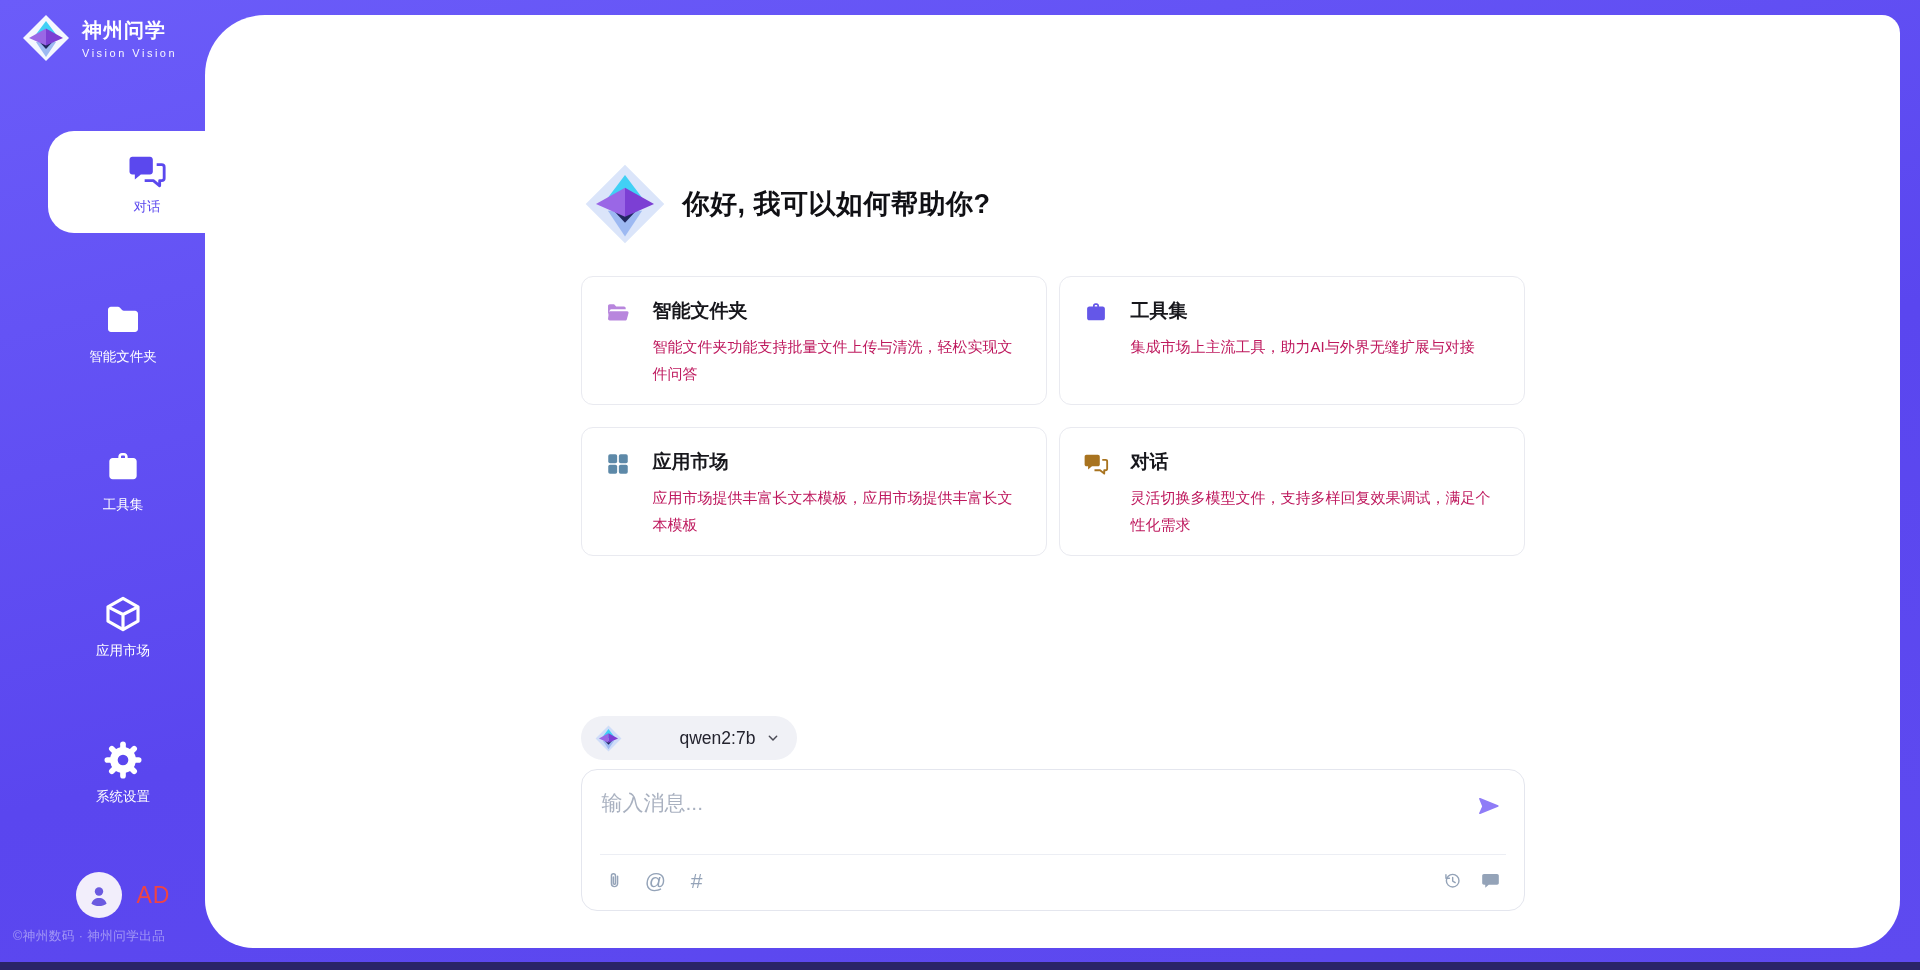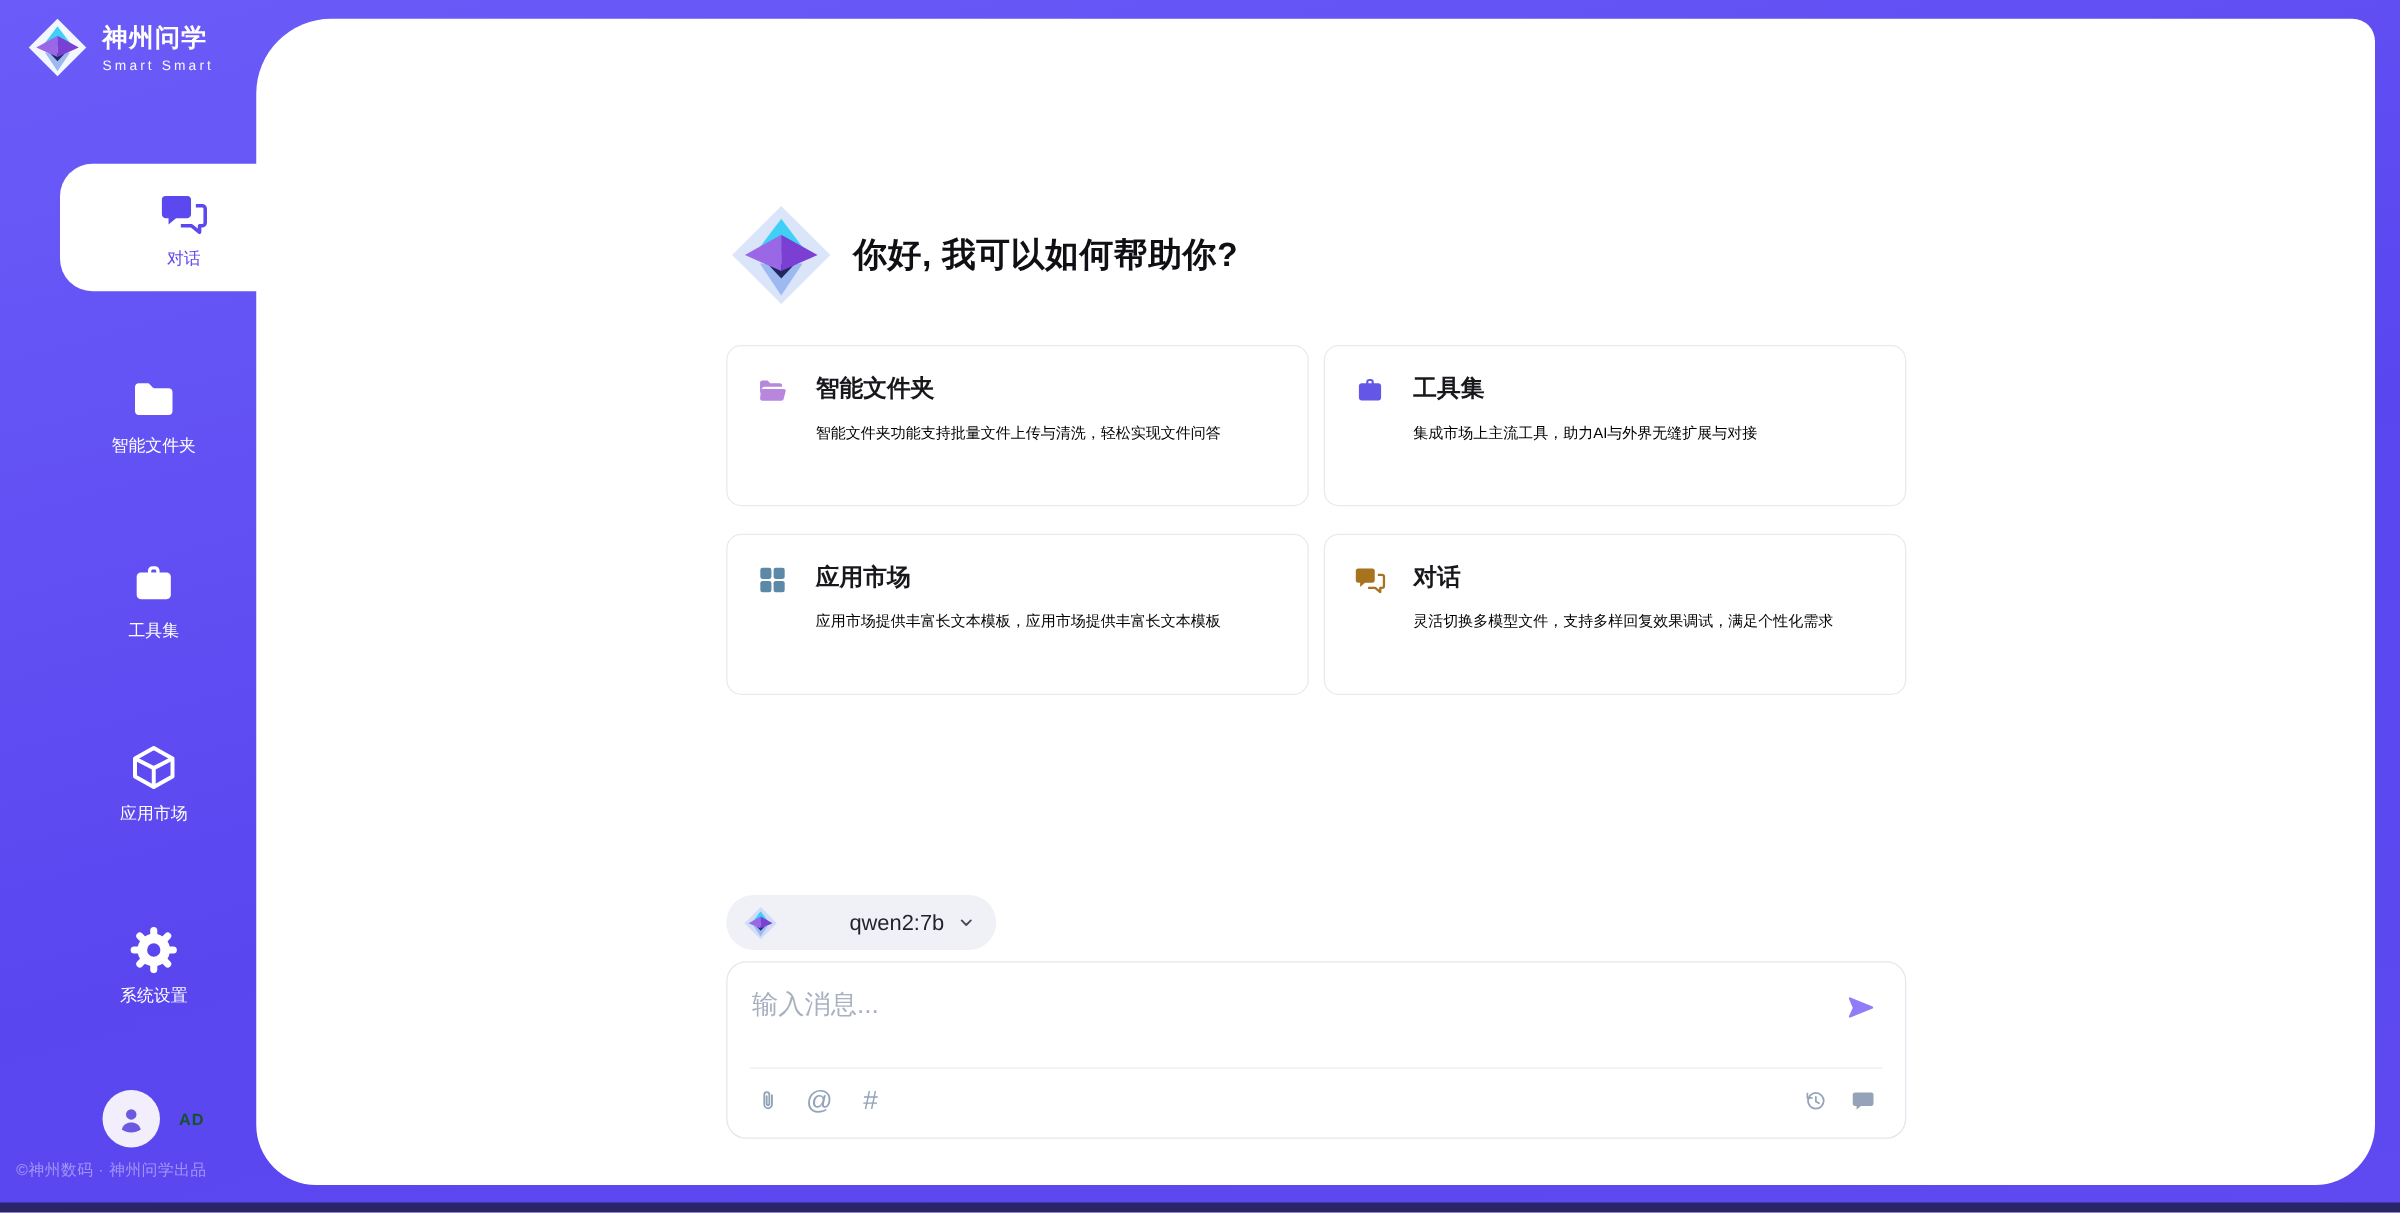--- a/index.html
+++ b/index.html
@@ -27,40 +27,40 @@
   .nav-item.active .nav-icon, .nav-item.active .nav-label { color:#5b48ee; }
   .nav-item.active::before, .nav-item.active::after { content:""; position:absolute; right:0; width:26px; height:26px; }
   .nav-item.active::before { top:-26px; background:radial-gradient(circle at 0 0, transparent 26px, #fff 26.5px); }
   .nav-item.active::after { bottom:-26px; background:radial-gradient(circle at 0 100%, transparent 26px, #fff 26.5px); }
 
   .nav-pos-1 { top:298px; } .nav-pos-2 { top:446px; } .nav-pos-3 { top:592px; } .nav-pos-4 { top:738px; }
 
   .user-row { position:absolute; top:872px; left:0; right:0; display:flex; align-items:center; justify-content:center; gap:15px; cursor:pointer; }
   .avatar { width:46px; height:46px; border-radius:50%; background:#f2eefb; display:flex; align-items:center; justify-content:center; overflow:hidden; }
   .avatar svg { width:28px; height:28px; color:#6b5ae0; }
-  .user-name { color:#14532d; font-size:13px; font-weight:700; letter-spacing:1px; }
+  .user-name { color:#ef4444; font-size:23px; font-weight:400; letter-spacing:1px; }
 
   .sidebar-footer { position:absolute; top:928px; left:13px; color:rgba(255,255,255,.42); font-size:12.5px; letter-spacing:.5px; }
 
   
   .panel { position:absolute; left:205px; top:15px; right:20px; bottom:22px; background:#fff;
     border-radius:60px 18px 48px 48px; overflow:hidden; z-index:1; }
   .content { width:944px; margin:0 auto; padding-top:148px; }
 
   .greeting { display:flex; align-items:center; gap:17px; padding-left:3px; }
   .greeting svg { width:82px; height:82px; }
   .greeting h1 { font-size:27px; font-weight:700; color:#101014; letter-spacing:.5px; }
 
   .cards { margin-top:31px; display:grid; grid-template-columns:1fr 1fr; column-gap:12px; row-gap:22px; }
   .card { border:1px solid #e9eaf0; border-radius:12px; height:129px; padding:21px 24px 0 23px;
     display:grid; grid-template-columns:48px 1fr; cursor:pointer; background:#fff; }
   .card-icon { width:26px; height:26px; margin-top:2px; }
   .card-icon svg { width:26px; height:26px; }
   .card h2 { font-size:19px; font-weight:700; color:#17171c; margin-bottom:9px; }
-  .card p { font-size:12px; line-height:27px; color:#000000; padding-right:4px; }
+  .card p { font-size:15px; line-height:27px; color:#be185d; padding-right:4px; }
 
   .model-select { margin-top:160px; display:inline-flex; align-items:center; gap:10px; height:44px;
     background:#f0f1f6; border-radius:22px; padding:0 16px 0 14px; cursor:pointer; }
   .model-select svg.mini-logo { width:27px; height:27px; }
   .model-name { font-size:17.5px; color:#23232e; font-weight:500;padding-left:48px; }
   .model-select .chev { width:16px; height:16px; color:#4a4a55; }
 
   .composer { position:relative; margin-top:9px; height:142px; border:1px solid #e4e6ee; border-radius:16px; background:#fff; }
   .composer textarea { position:absolute; top:0; left:0; width:calc(100% - 90px); height:80px;
     border:none; outline:none; resize:none; background:transparent; padding:19px 0 0 20px;
@@ -84,21 +84,21 @@
     <svg viewBox="0 0 48 48">
       <polygon points="24,1 47,24 24,47 1,24" fill="#f4f7ff"></polygon>
       <polygon points="14,28 34,28 24,43" fill="#9db9f2"></polygon>
       <polygon points="18,28.6 30,28.6 24,35" fill="#20275f"></polygon>
       <polygon points="24,7 36,23 12,23" fill="#41d0f5"></polygon>
       <polygon points="24,14.5 24,31.5 7,24" fill="#9a67e6"></polygon>
       <polygon points="24,14.5 41,24 24,31.5" fill="#7c3fd4"></polygon>
     </svg>
     <div class="brand-text">
       <div class="brand-name">神州问学</div>
-      <div class="brand-subtitle">Smart Smart</div>
+      <div class="brand-subtitle">Vision Vision</div>
     </div>
   </div>
 
   <div class="nav-item active">
     <span class="nav-icon">
       <svg viewBox="0 0 24 24">
         <path fill="currentColor" d="M3.2 3.5h10.6c.9 0 1.7.7 1.7 1.7v7.2c0 .9-.8 1.7-1.7 1.7H8.3l-3.6 3v-3H3.2c-.9 0-1.7-.8-1.7-1.7V5.2c0-1 .8-1.7 1.7-1.7z"></path>
         <path fill="none" stroke="currentColor" stroke-width="1.7" stroke-linejoin="round" d="M17.8 8.2h3c.8 0 1.5.6 1.5 1.4v6.8c0 .8-.7 1.4-1.5 1.4h-1.2v3.1l-3.8-3.1h-5.2"></path>
       </svg>
     </span>

